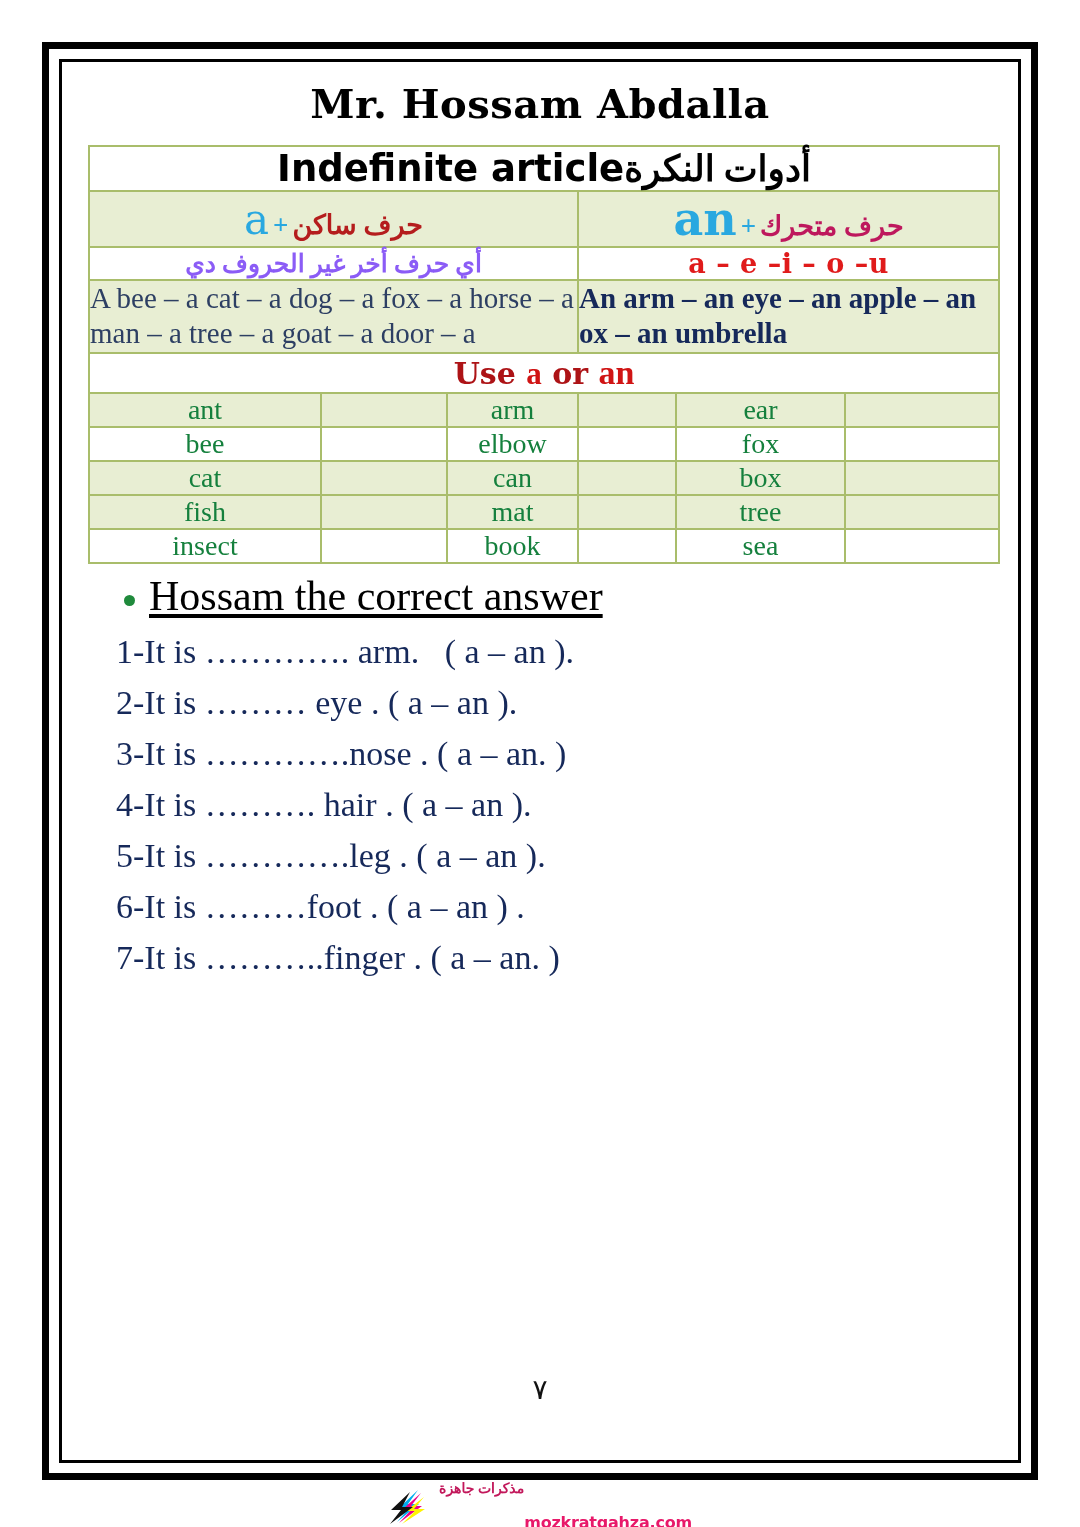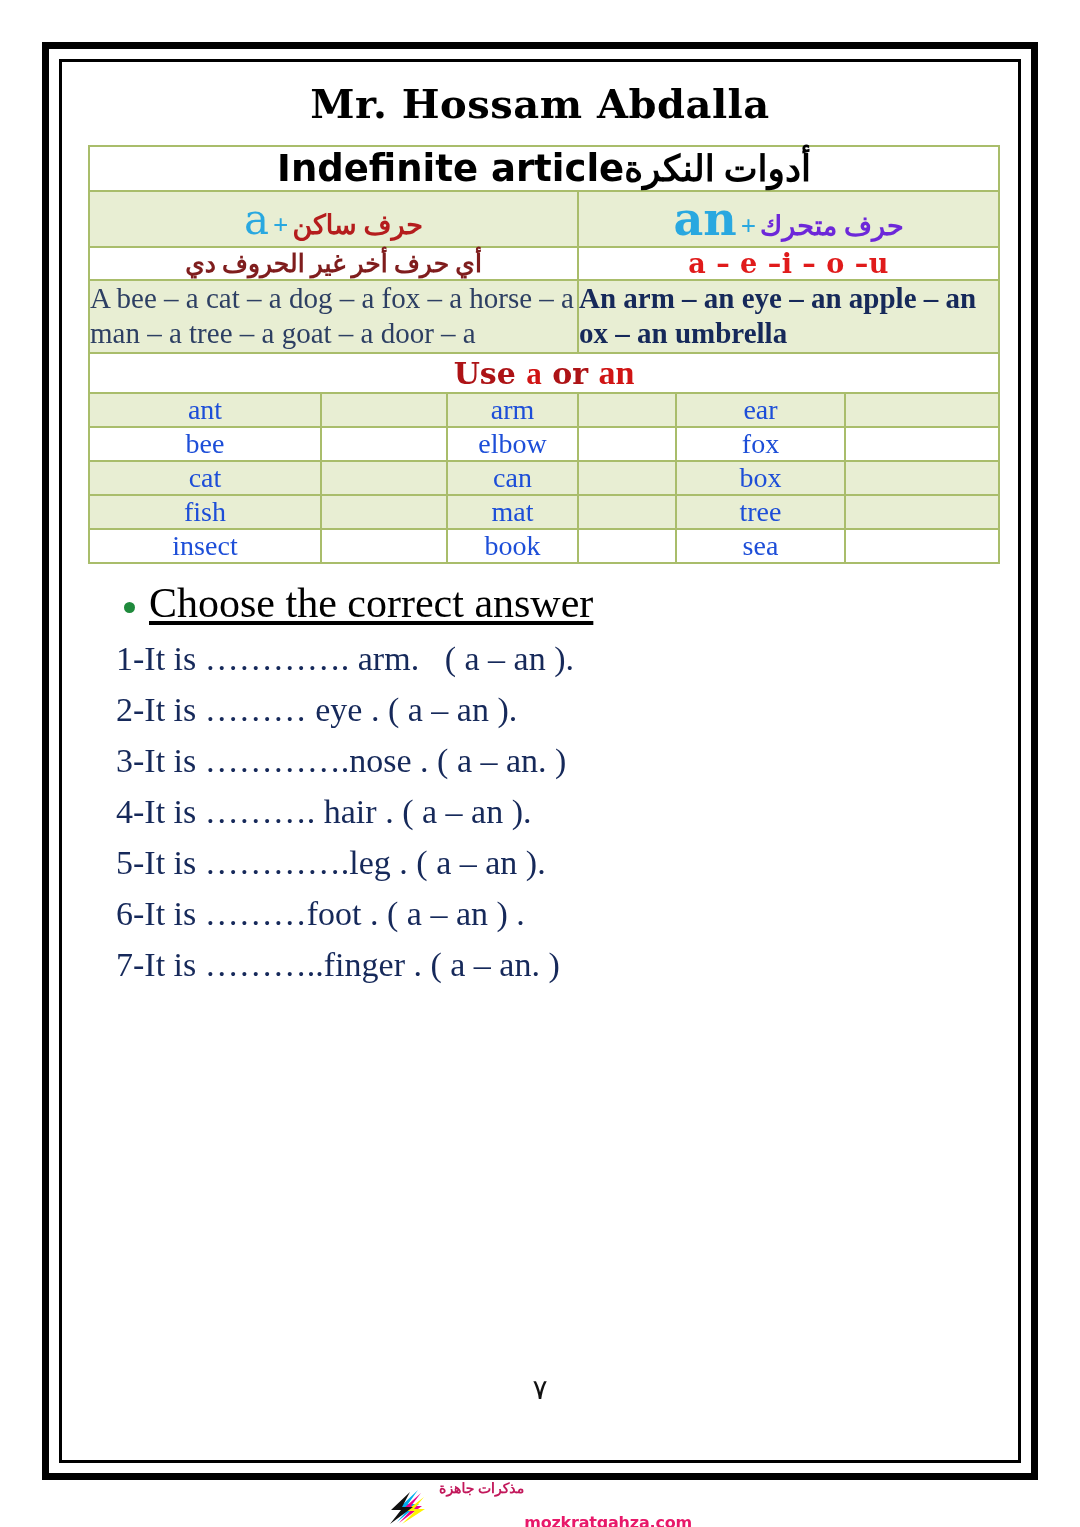--- a/index.html
+++ b/index.html
@@ -54,21 +54,21 @@
     font-size: 40px;
     letter-spacing: 0.5px;
     color: #000000;
     margin: 4px 0 18px 0;
     white-space: nowrap;
   }
 
   
   .main-table {
     width: 910px;
-    margin: 15px auto;
+    margin: 8px auto;
     border-collapse: collapse;
     table-layout: fixed;
     padding-left: 48px;
   }
   .main-table td {
     border: 2px solid #a9bd6b;
     padding: 0;
     vertical-align: middle;
   }
   .shade { background: #e8eed3; }
@@ -100,21 +100,21 @@
     unicode-bidi: embed;
   }
   .rule-ar-left {
     font-size: 27px;
     font-weight: bold;
     color: #b51d1d;
   }
   .rule-ar-right {
     font-size: 27px;
     font-weight: bold;
-    color: #6d28d9;
+    color: #be185d;
   }
   .rule-plus {
     font-size: 27px;
     font-weight: bold;
     color: #29a8e0;
     padding: 0 4px;
   }
   .rule-art-a {
     font-family: "DejaVu Serif", "Liberation Serif", serif;
     font-size: 42px;
@@ -128,21 +128,21 @@
   }
 
   .note-cell {
     text-align: center;
     padding: 6px 8px 9px 8px;
     background: #ffffff;
   }
   .note-ar {
     font-size: 25px;
     font-weight: bold;
-    color: #7f1d1d;
+    color: #8b5cf6;
     direction: rtl;
     unicode-bidi: embed;
   }
   .note-vowels {
     font-family: "DejaVu Serif", "Liberation Serif", serif;
     font-size: 27px;
     font-weight: bold;
     color: #e01b1b;
     letter-spacing: 0.5px;
   }
@@ -180,21 +180,21 @@
   }
   .use-art-big {
     font-size: 34px;
     font-weight: bold;
     color: #d01414;
   }
 
   .word-cell {
     text-align: center;
     font-size: 28px;
-    color: #1d4ed8;
+    color: #15803d;
     padding: 5px 4px 7px 4px;
     height: 30px;
   }
   .word-blank { }
 
   
   .exercise {
     width: 910px;
     margin: 8px auto 0 auto;
   }
@@ -380,21 +380,21 @@
           <td class="word-cell word-blank plain"></td>
           <td class="word-cell plain">sea</td>
           <td class="word-cell word-blank plain"></td>
         </tr>
       </tbody>
         </table>
 
       <div class="exercise">
         <div class="ex-heading">
           <span class="bullet-dot"></span>
-          <span class="ex-heading-text">Choose the correct answer</span>
+          <span class="ex-heading-text">Hossam the correct answer</span>
         </div>
         <div class="q-list">
           <div class="q-item">1-It is …………. arm.   ( a – an ).</div>
           <div class="q-item">2-It is ……… eye . ( a – an ).</div>
           <div class="q-item">3-It is ………….nose . ( a – an. )</div>
           <div class="q-item">4-It is ………. hair . ( a – an ).</div>
           <div class="q-item">5-It is ………….leg . ( a – an ).</div>
           <div class="q-item">6-It is ………foot . ( a – an ) .</div>
           <div class="q-item">7-It is ………..finger . ( a – an. )</div>
         </div>

